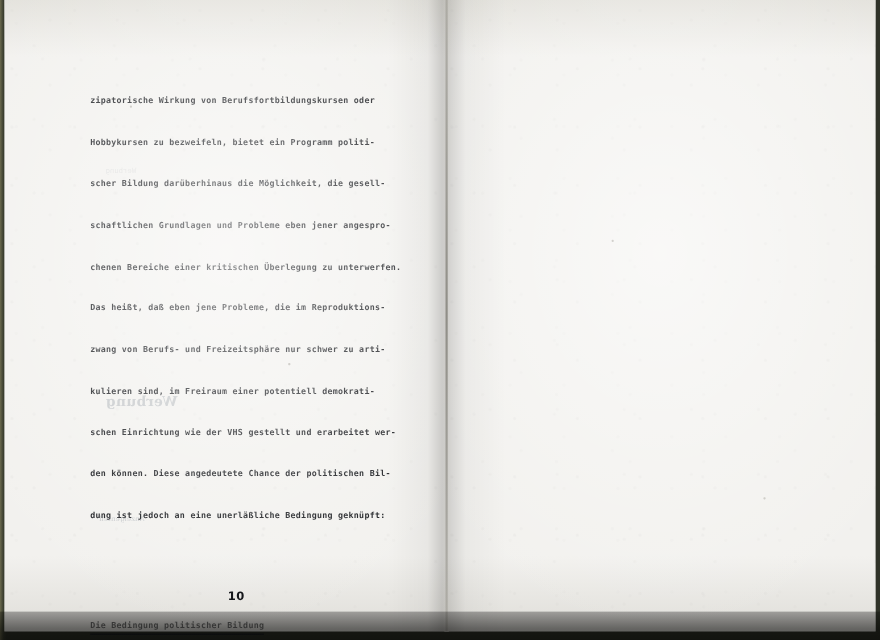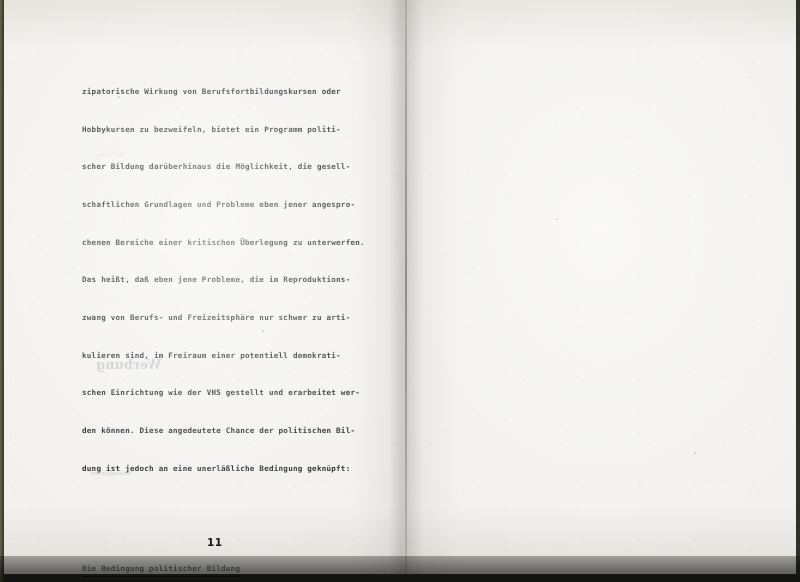--- a/index.html
+++ b/index.html
@@ -196,21 +196,21 @@
     </div>
 
     <div class="bleed bleed-l1">
       <span class="mid">Werbung</span>
     </div>
     <div class="bleed bleed-l2">
       <span class="sml">Anzeigenteil</span>
     </div>
 
     <div class="lighting"></div>
-    <div class="folio p10">11</div>
+    <div class="folio p10">10</div>
   </div>
 
   <div class="paper right">
     <div class="grain"></div>
 
     <div class="lighting"></div>
 
   </div>
 
   <div class="gutter"></div>

